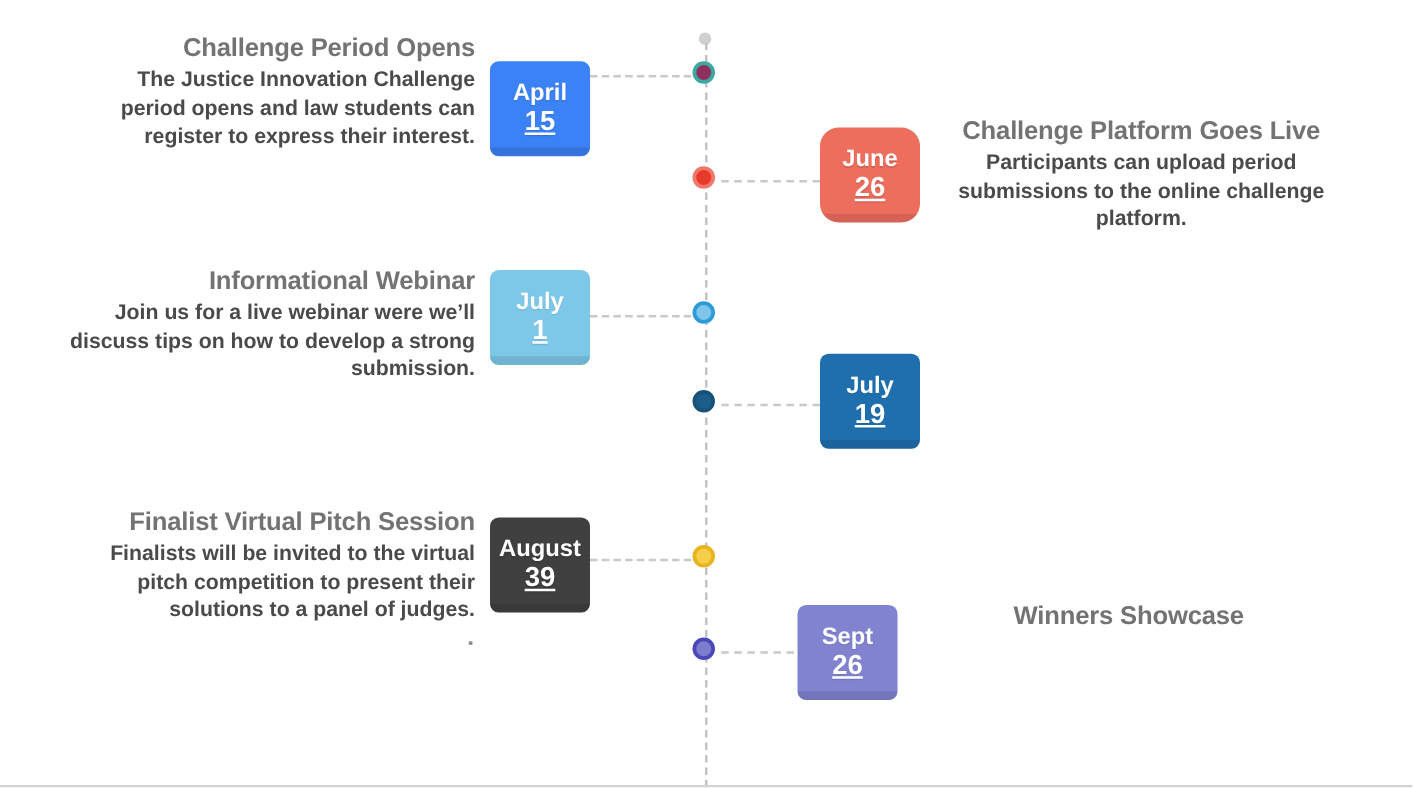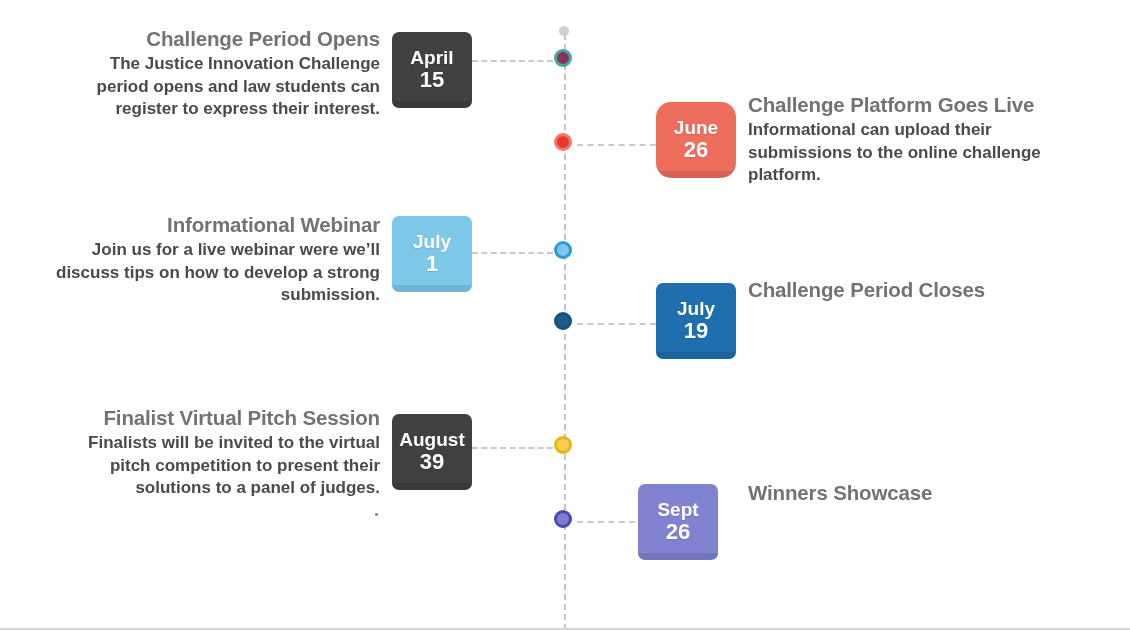--- a/index.html
+++ b/index.html
@@ -92,26 +92,27 @@
     font-size: 19px;
     font-weight: bold;
     position: relative;
     z-index: 2;
   }
   .date-card .day {
     font-size: 22px;
     font-weight: bold;
     position: relative;
     z-index: 2;
+    text-decoration: underline;
   }
 
   
   .entry-text { position: absolute; }
   .entry-text.left  { text-align: right; }
-  .entry-text.right { text-align: left; }
+  .entry-text.right { text-align: center; }
 
   .entry-title {
     font-size: 20.5px;
     font-weight: bold;
     color: #737373;
     letter-spacing: -0.15px;
     line-height: 1.18;
     margin-bottom: 2px;
   }
   .entry-desc {
@@ -134,60 +135,59 @@
 <body>
 
 <div id="canvas">
 
   <div class="axis-cap"></div>
   <div class="axis-line"></div>
 
   <div id="entries-layer">
       <div class="connector" style="left: 472px; width: 81px; top: 60px;"></div>
       <div class="dot" style="left: 554px; top: 49px; background: rgb(142, 47, 94); border-color: rgb(60, 169, 160);"></div>
-      <div class="date-card" style="left: 392px; top: 32px; background: #404040;">
+      <div class="date-card" style="left: 392px; top: 49px; background: #3b82f6;">
         <div class="month">April</div>
         <div class="day">15</div>
         <div class="shade"></div>
       </div>
       <div class="entry-text left" style="top: 27px; width: 310px; left: 70px;">
         <div class="entry-title">Challenge Period Opens</div>
         <div class="entry-desc">The Justice Innovation Challenge period opens and law students can register to express their interest.</div>
       </div>
       <div class="connector" style="left: 577px; width: 79px; top: 144px;"></div>
       <div class="dot" style="left: 554px; top: 133px; background: rgb(232, 57, 43); border-color: rgb(240, 119, 106);"></div>
       <div class="date-card" style="left: 656px; top: 102px; background: rgb(238, 110, 94); border-radius: 15px;">
         <div class="month">June</div>
         <div class="day">26</div>
         <div class="shade"></div>
       </div>
       <div class="entry-text right" style="top: 93px; width: 330px; left: 748px;">
         <div class="entry-title">Challenge Platform Goes Live</div>
-        <div class="entry-desc">Informational can upload their submissions to the online challenge platform.</div>
+        <div class="entry-desc">Participants can upload period submissions to the online challenge platform.</div>
       </div>
       <div class="connector" style="left: 472px; width: 81px; top: 252px;"></div>
       <div class="dot" style="left: 554px; top: 241px; background: rgb(127, 197, 234); border-color: rgb(45, 155, 216);"></div>
       <div class="date-card" style="left: 392px; top: 216px; background: rgb(125, 200, 232);">
         <div class="month">July</div>
         <div class="day">1</div>
         <div class="shade"></div>
       </div>
       <div class="entry-text left" style="top: 213px; width: 345px; left: 35px;">
         <div class="entry-title">Informational Webinar</div>
         <div class="entry-desc">Join us for a live webinar were we’ll discuss tips on how to develop a strong submission.</div>
       </div>
       <div class="connector" style="left: 577px; width: 79px; top: 323px;"></div>
       <div class="dot" style="left: 554px; top: 312px; background: rgb(27, 94, 140); border-color: rgb(23, 82, 122);"></div>
       <div class="date-card" style="left: 656px; top: 283px; background: rgb(31, 111, 174);">
         <div class="month">July</div>
         <div class="day">19</div>
         <div class="shade"></div>
       </div>
       <div class="entry-text right" style="top: 278px; width: 315px; left: 748px;">
-        <div class="entry-title">Challenge Period Closes</div>
       </div>
       <div class="connector" style="left: 472px; width: 81px; top: 447px;"></div>
       <div class="dot" style="left: 554px; top: 436px; background: rgb(247, 207, 74); border-color: rgb(232, 180, 31);"></div>
       <div class="date-card" style="left: 392px; top: 414px; background: #404040;">
         <div class="month">August</div>
         <div class="day">39</div>
         <div class="shade"></div>
       </div>
       <div class="entry-text left" style="top: 406px; width: 330px; left: 50px;">
         <div class="entry-title">Finalist Virtual Pitch Session</div>

